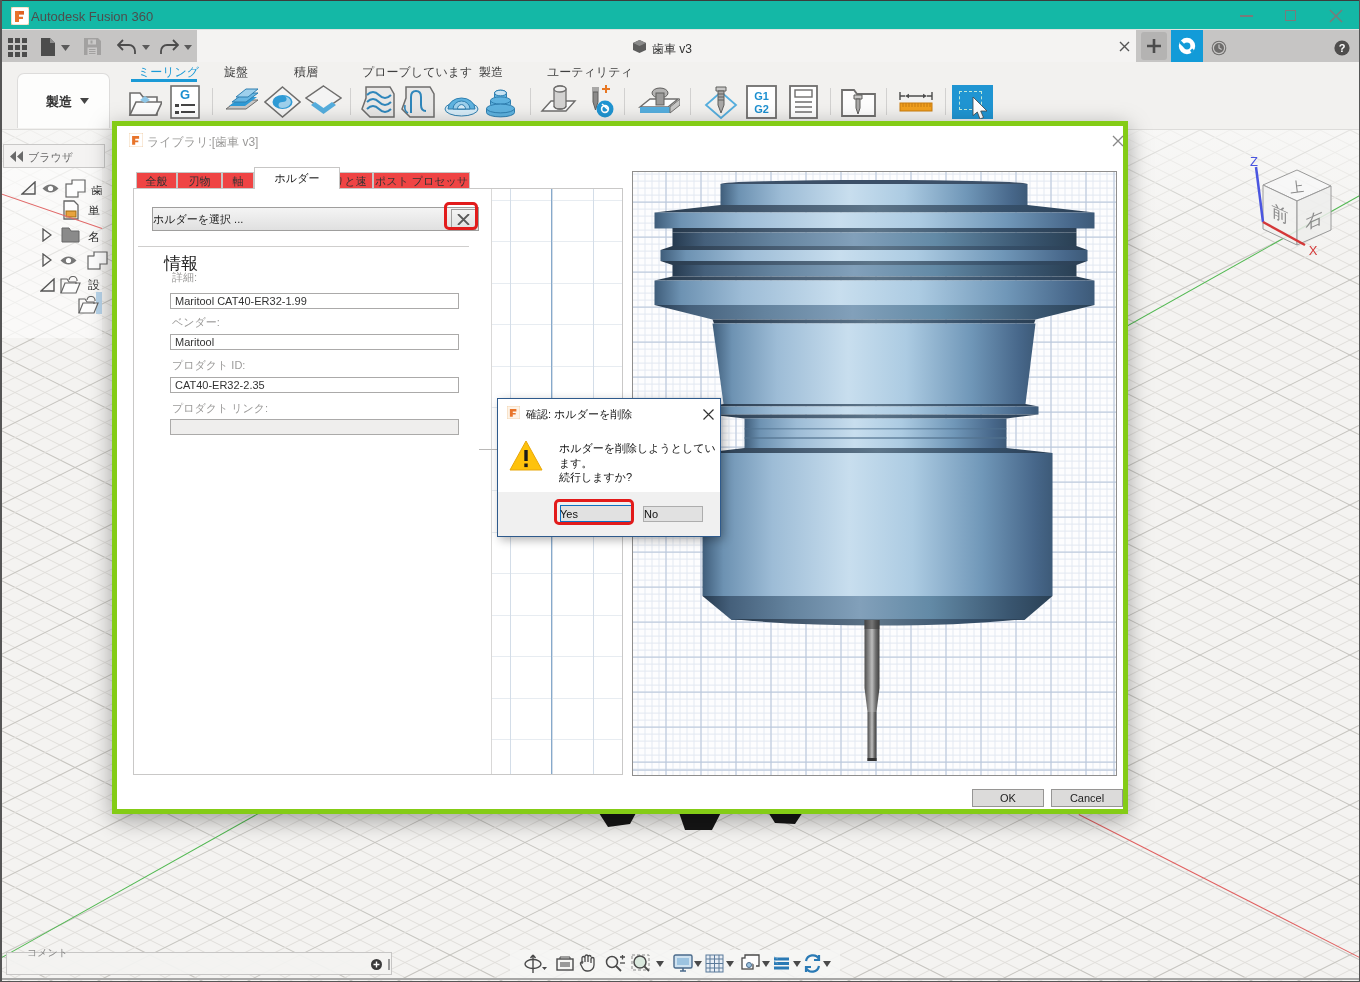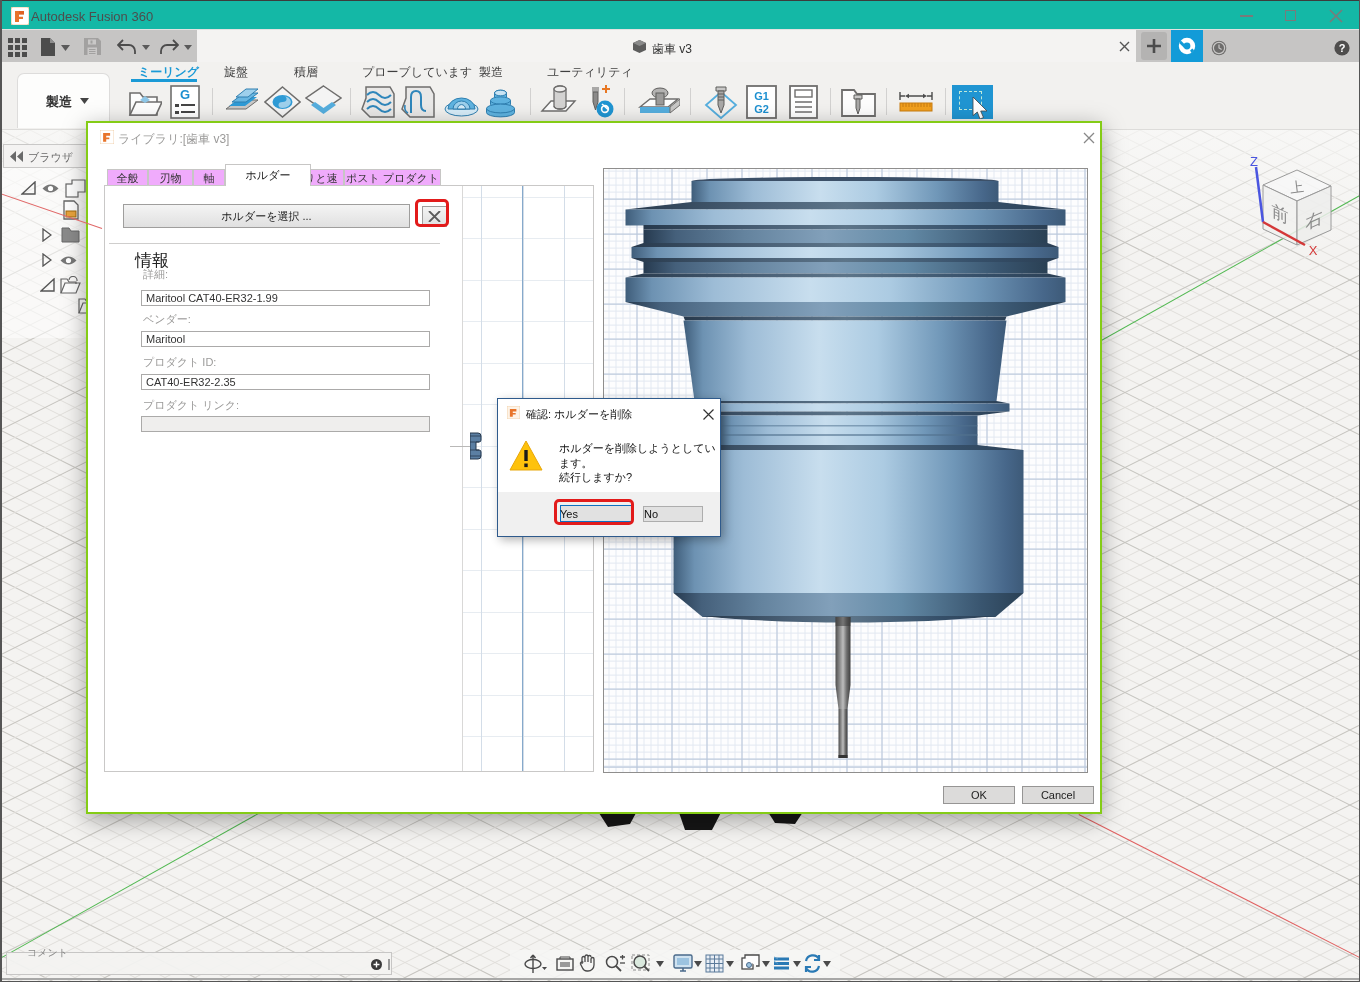--- a/index.html
+++ b/index.html
@@ -9,22 +9,22 @@
 #canvas::after{content:"";position:absolute;left:0;top:0;width:100%;height:120px;
 background:linear-gradient(to bottom,rgba(250,250,249,.6),rgba(250,250,249,0))}
 .axisline{position:absolute;height:1.2px;transform-origin:0 0}
 
 #titlebar{position:absolute;left:0;top:0;width:1360px;height:30px;background:#14b8a6;border-top:1px solid #3c3c3c;border-bottom:1px solid #e3e2e1}
 #appbar{position:absolute;left:0;top:30px;width:1360px;height:32px;background:#c6c5c4}
 #ribbon{position:absolute;left:0;top:62px;width:1360px;height:68px;background:#f2f1ef;border-bottom:1px solid #dddcda}
 .rtab{position:absolute;top:64px;font-size:12px;color:#3f3f3f;white-space:nowrap}
 #doctab{position:absolute;left:197px;top:30px;width:939px;height:32px;background:#f4f3f2}
 
-#dlg{position:absolute;left:86px;top:121px;width:1016px;height:693px;background:#fff;border:2px solid #84cc16;box-shadow:0 6px 22px rgba(0,0,0,.35)}
-.tab{position:absolute;top:46px;height:16px;border:1px solid #c7c6c5;border-bottom:none;background:#f0abfc;font-size:11px;color:#333;text-align:center;line-height:16px}
+#dlg{position:absolute;left:112px;top:121px;width:1016px;height:693px;background:#fff;border:5px solid #84cc16;box-shadow:0 6px 22px rgba(0,0,0,.35)}
+.tab{position:absolute;top:46px;height:16px;border:1px solid #c7c6c5;border-bottom:none;background:#ef4444;font-size:11px;color:#333;text-align:center;line-height:16px}
 #tabactive{position:absolute;top:41px;height:22px;background:#fff;border:1px solid #c7c6c5;border-bottom:none;z-index:3;font-size:11px;text-align:center;line-height:20px;color:#222}
 #content{position:absolute;left:15.5px;top:62px;width:490px;height:587px;border:1px solid #c9c8c7;background:#fff}
 .lbl{position:absolute;font-size:11px;color:#9b9a99}
 .inp{position:absolute;left:36.5px;width:289px;height:16px;border:1px solid #abaaa9;background:#fff;font-size:11px;color:#333;padding:1px 0 0 4px}
 
 #pane2d{position:absolute;left:357.5px;top:0;width:130.5px;height:585px;border-left:1px solid #d9d8d7;
 background-image:
  linear-gradient(to right,transparent 59.5px,#86a9cb 59.5px,#86a9cb 60.5px,transparent 60.5px),
  repeating-linear-gradient(to right,transparent 0 18px,#d3dde8 18px 19px,transparent 19px 41.5px),
  repeating-linear-gradient(to bottom,transparent 0 10.5px,#e7ecf1 10.5px 11.5px,transparent 11.5px 41.5px)}
@@ -518,21 +518,21 @@
       <text x="8" y="12" font-size="11" font-weight="bold" fill="#fff" text-anchor="middle" font-family="Liberation Sans">?</text>
     </svg>
 </div>
 <div id="ribbon"></div>
 <div>
  <div class="abs" style="left:17px;top:73px;width:93px;height:55px;background:#fdfdfc;border:1px solid #dddcdb;border-radius:7px 7px 0 0;border-bottom:none"></div>
  <div class="abs" style="left:46px;top:93px;font-size:13px;font-weight:bold;color:#333">製造</div>
  <svg class="abs" style="left:80px;top:98px" width="9" height="6" viewBox="0 0 9 6">
       <path d="M0 0 h9 L4.5 6 z" fill="#444"></path>
     </svg>
- <div class="rtab" style="left:138px;color:#1b9ad6;font-weight:bold">ミーリング</div>
+ <div class="rtab" style="left:138px;color:#1b9ad6;font-weight:normal">ミーリング</div>
  <div class="abs" style="left:131px;top:79px;width:66px;height:3px;background:#1b9ad6"></div>
  <div class="rtab" style="left:224px">旋盤</div>
  <div class="rtab" style="left:294px">積層</div>
  <div class="rtab" style="left:362px">プローブしています</div>
  <div class="rtab" style="left:479px">製造</div>
  <div class="rtab" style="left:547px">ユーティリティ</div>
  <svg class="abs" style="left:128px;top:87px" width="34" height="30" viewBox="0 0 34 30">
       <path d="M2 28 V6 h10 l3 4 h14 v18 z" fill="#fdfdfd" stroke="#6f6e6d" stroke-width="1.6"></path>
       <path d="M2 28 l6-13 h26 l-6 13 z" fill="#fdfdfd" stroke="#6f6e6d" stroke-width="1.6"></path>
       <path d="M12 13 l5-4 5 4 -5 3 z" fill="#8ec7e8"></path>
@@ -651,23 +651,23 @@
     </svg>
  <div class="abs" style="left:30px;top:8px;font-size:12px;color:#9b9a99">ライブラリ:[歯車 v3]</div>
  <svg class="abs" style="left:995px;top:9px" width="12" height="12" viewBox="0 0 12 12">
       <path d="M1 1 L11 11 M11 1 L1 11" stroke="#888" stroke-width="1.3"></path>
     </svg>
  <div class="tab" style="left:19px;width:41px">全般</div>
  <div class="tab" style="left:60px;width:45px">刃物</div>
  <div class="tab" style="left:105px;width:32px">軸</div>
  <div id="tabactive" style="left:137px;width:86px">ホルダー</div>
  <div class="tab" style="left:199px;width:57px">送りと速度</div>
- <div class="tab" style="left:256px;width:97px">ポスト プロダクト</div>
+ <div class="tab" style="left:256px;width:97px">ポスト プロセッサ</div>
  <div id="content">
-  <div class="abs" style="left:18.5px;top:18px;width:287px;height:24px;background:linear-gradient(#f4f4f4,#e0e0e0);border:1px solid #9f9e9d;font-size:11px;color:#222;text-align:center;line-height:23px">ホルダーを選択 ...</div>
+  <div class="abs" style="left:18.5px;top:18px;width:327px;height:24px;background:linear-gradient(#f4f4f4,#e0e0e0);border:1px solid #9f9e9d;font-size:11px;color:#222;line-height:23px">ホルダーを選択 ...</div>
   <div class="abs" style="left:317.5px;top:20px;width:25px;height:21px;background:linear-gradient(#f4f4f4,#e0e0e0);border:1px solid #9f9e9d"></div>
   <svg class="abs" style="left:323.5px;top:25px" width="13" height="11" viewBox="0 0 14 12">
         <path d="M1 0 L13 12 M13 0 L1 12" stroke="#5a5a5a" stroke-width="2"></path>
       </svg>
   <div class="redbox" style="left:310.5px;top:12.5px;width:34px;height:28px"></div>
   <div class="abs" style="left:4.5px;top:57px;width:331px;height:1px;background:#cfcecd"></div>
   <div class="abs" style="left:30.5px;top:63px;font-size:17px;font-weight:normal;color:#222">情報</div>
   <div class="lbl" style="left:38.5px;top:81px">詳細:</div>
   <div class="inp" style="top:104px">Maritool CAT40-ER32-1.99</div>
   <div class="lbl" style="left:38.5px;top:126px">ベンダー:</div>

